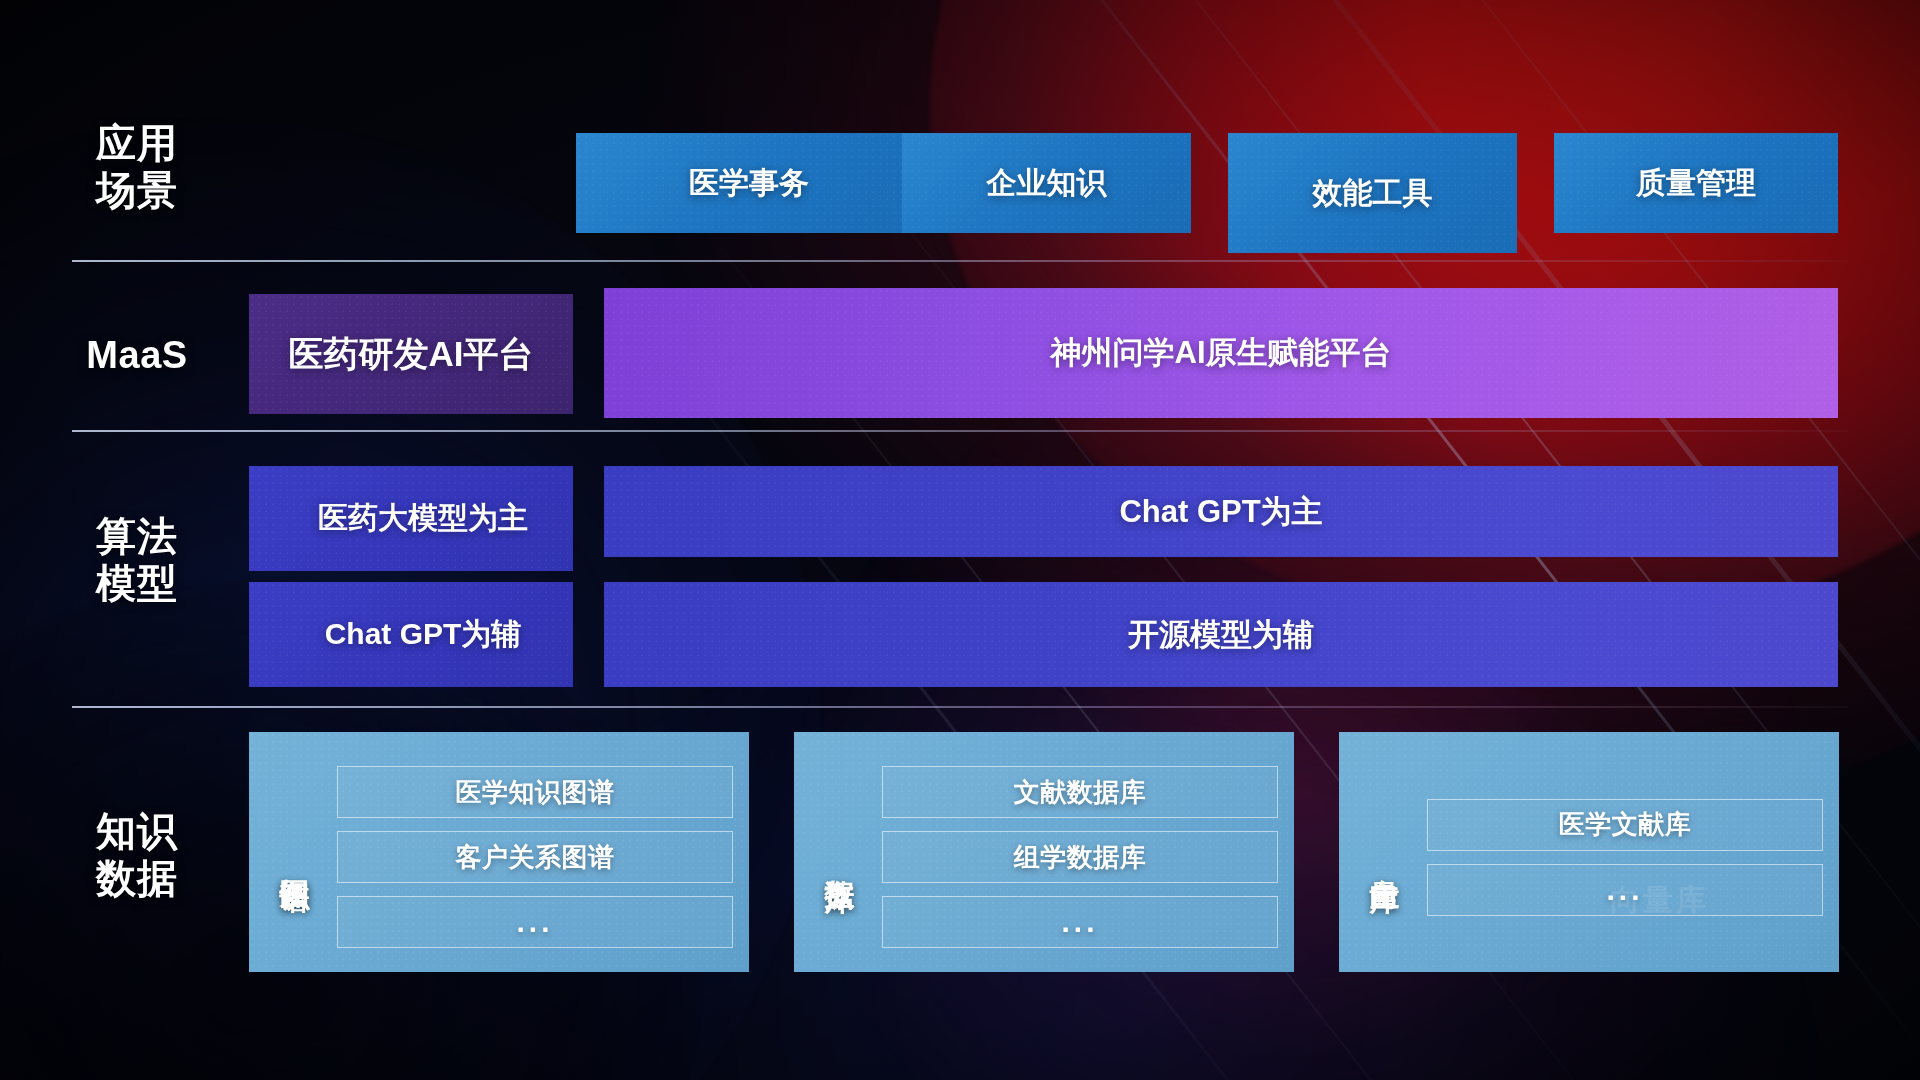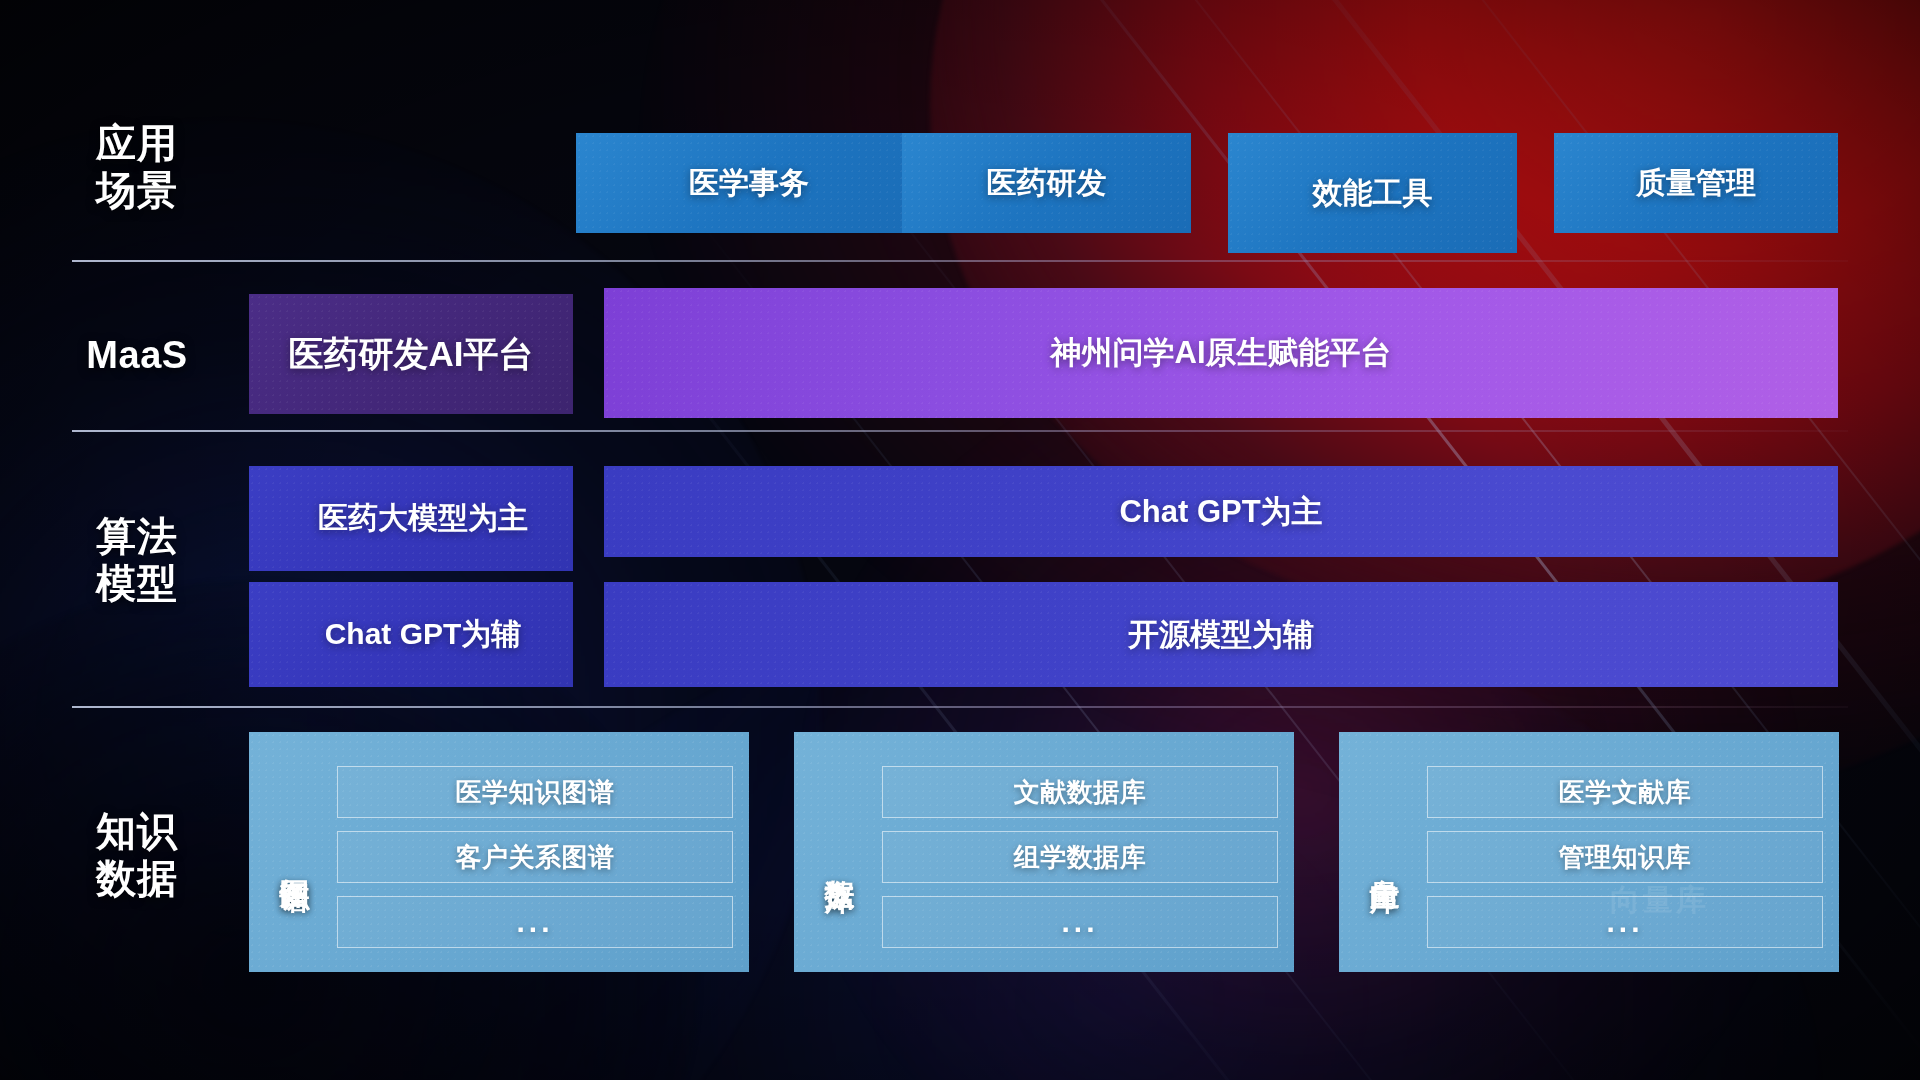--- a/index.html
+++ b/index.html
@@ -174,21 +174,21 @@
 
   <div class="rowlabel cjk" style="top:120px;">
     <div>应用</div>
     <div>场景</div>
   </div>
 
   <div class="box app" style="left:576px;top:133px;width:346px;height:100px;">
     <span>医学事务</span>
   </div>
   <div class="box app" style="left:902px;top:133px;width:289px;height:100px;">
-    <span>医药研发</span>
+    <span>企业知识</span>
   </div>
   <div class="box app" style="left:1228px;top:133px;width:289px;height:120px;">
     <span>效能工具</span>
   </div>
   <div class="box app" style="left:1554px;top:133px;width:284px;height:100px;">
     <span>质量管理</span>
   </div>
 
   <div class="divider" style="top:260px;"></div>
 
@@ -245,20 +245,19 @@
       <div class="kitem">文献数据库</div>
       <div class="kitem">组学数据库</div>
       <div class="kitem ellipsis">...</div>
     </div>
   </div>
 
   <div class="kgroup" style="left:1339px;top:732px;width:500px;height:240px;">
     <div class="ktitle">向量库</div>
     <div class="kitems">
       <div class="kitem">医学文献库</div>
-      <div class="kitem">管理知识库</div>
       <div class="kitem ellipsis">...</div>
     </div>
   </div>
 
   <div class="watermark" style="left:1610px;top:880px;">向量库</div>
 
 </div>
 
 </body></html>

